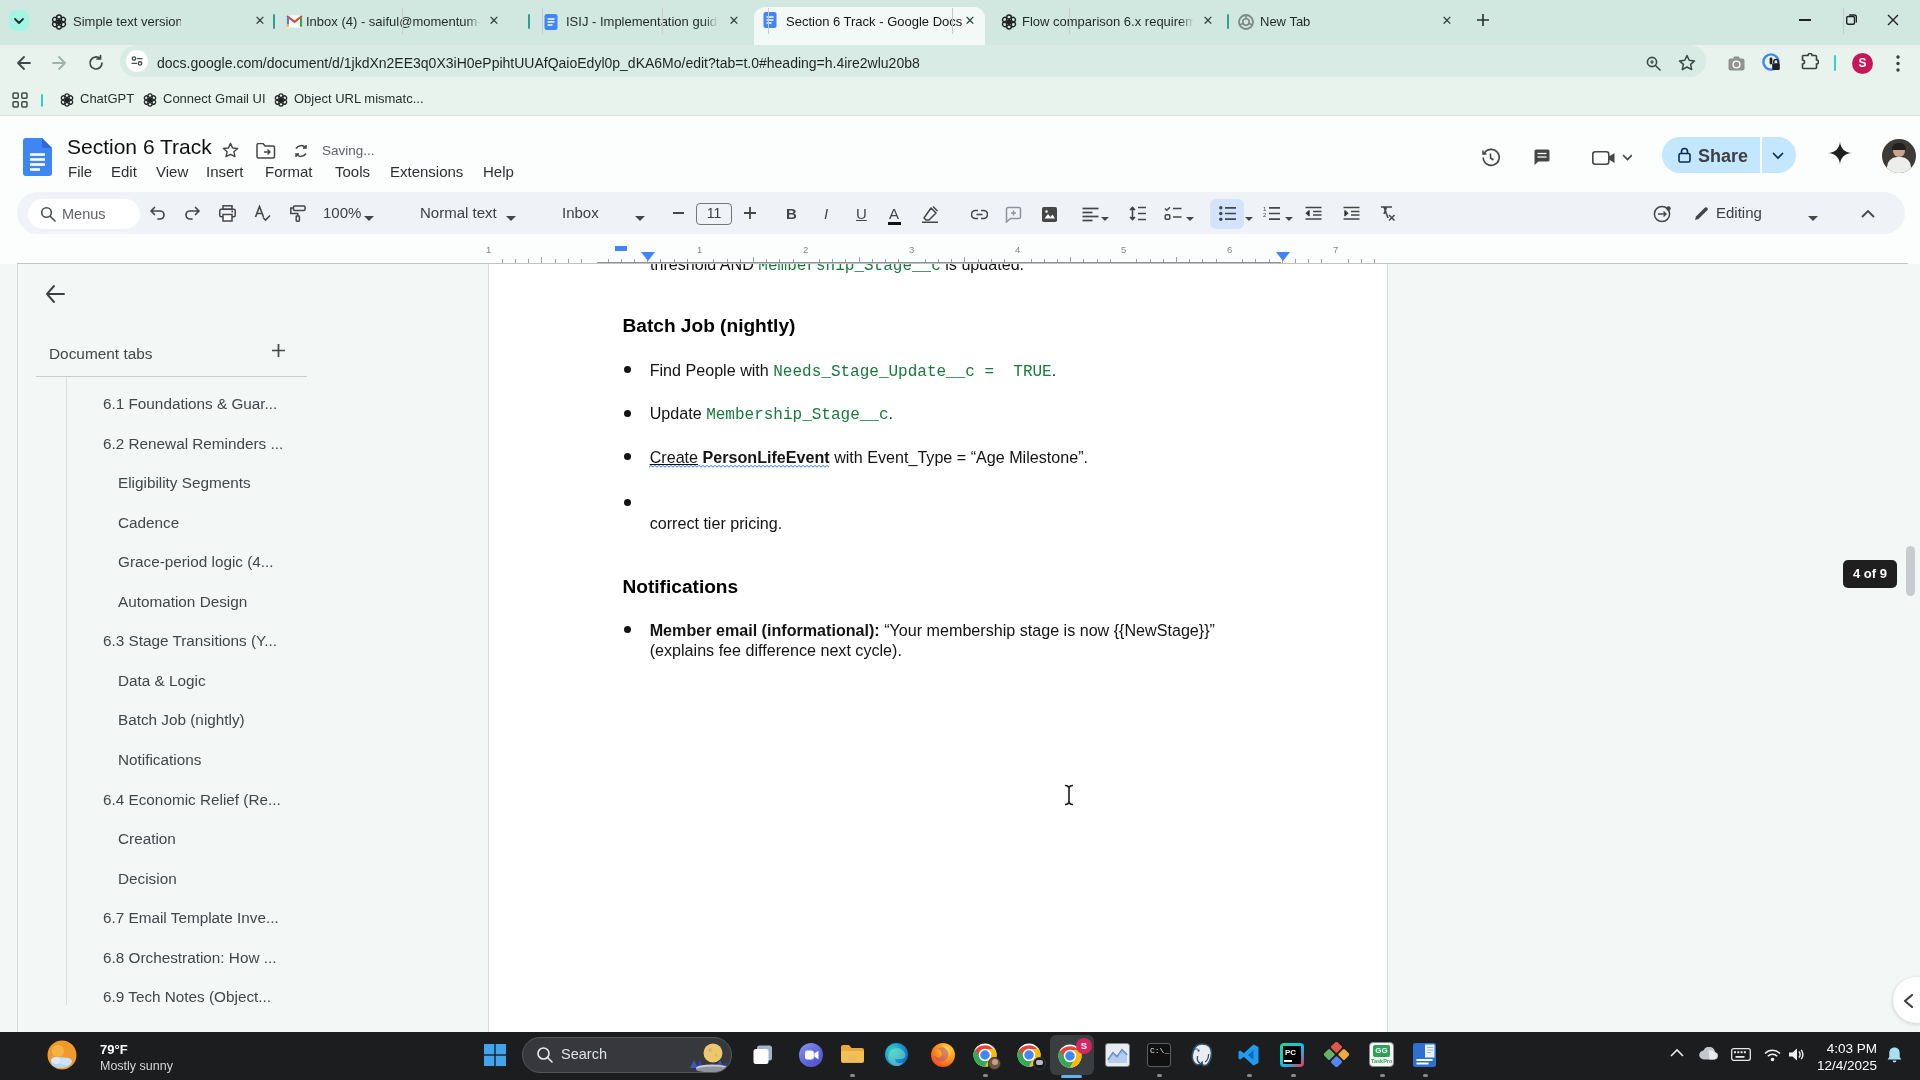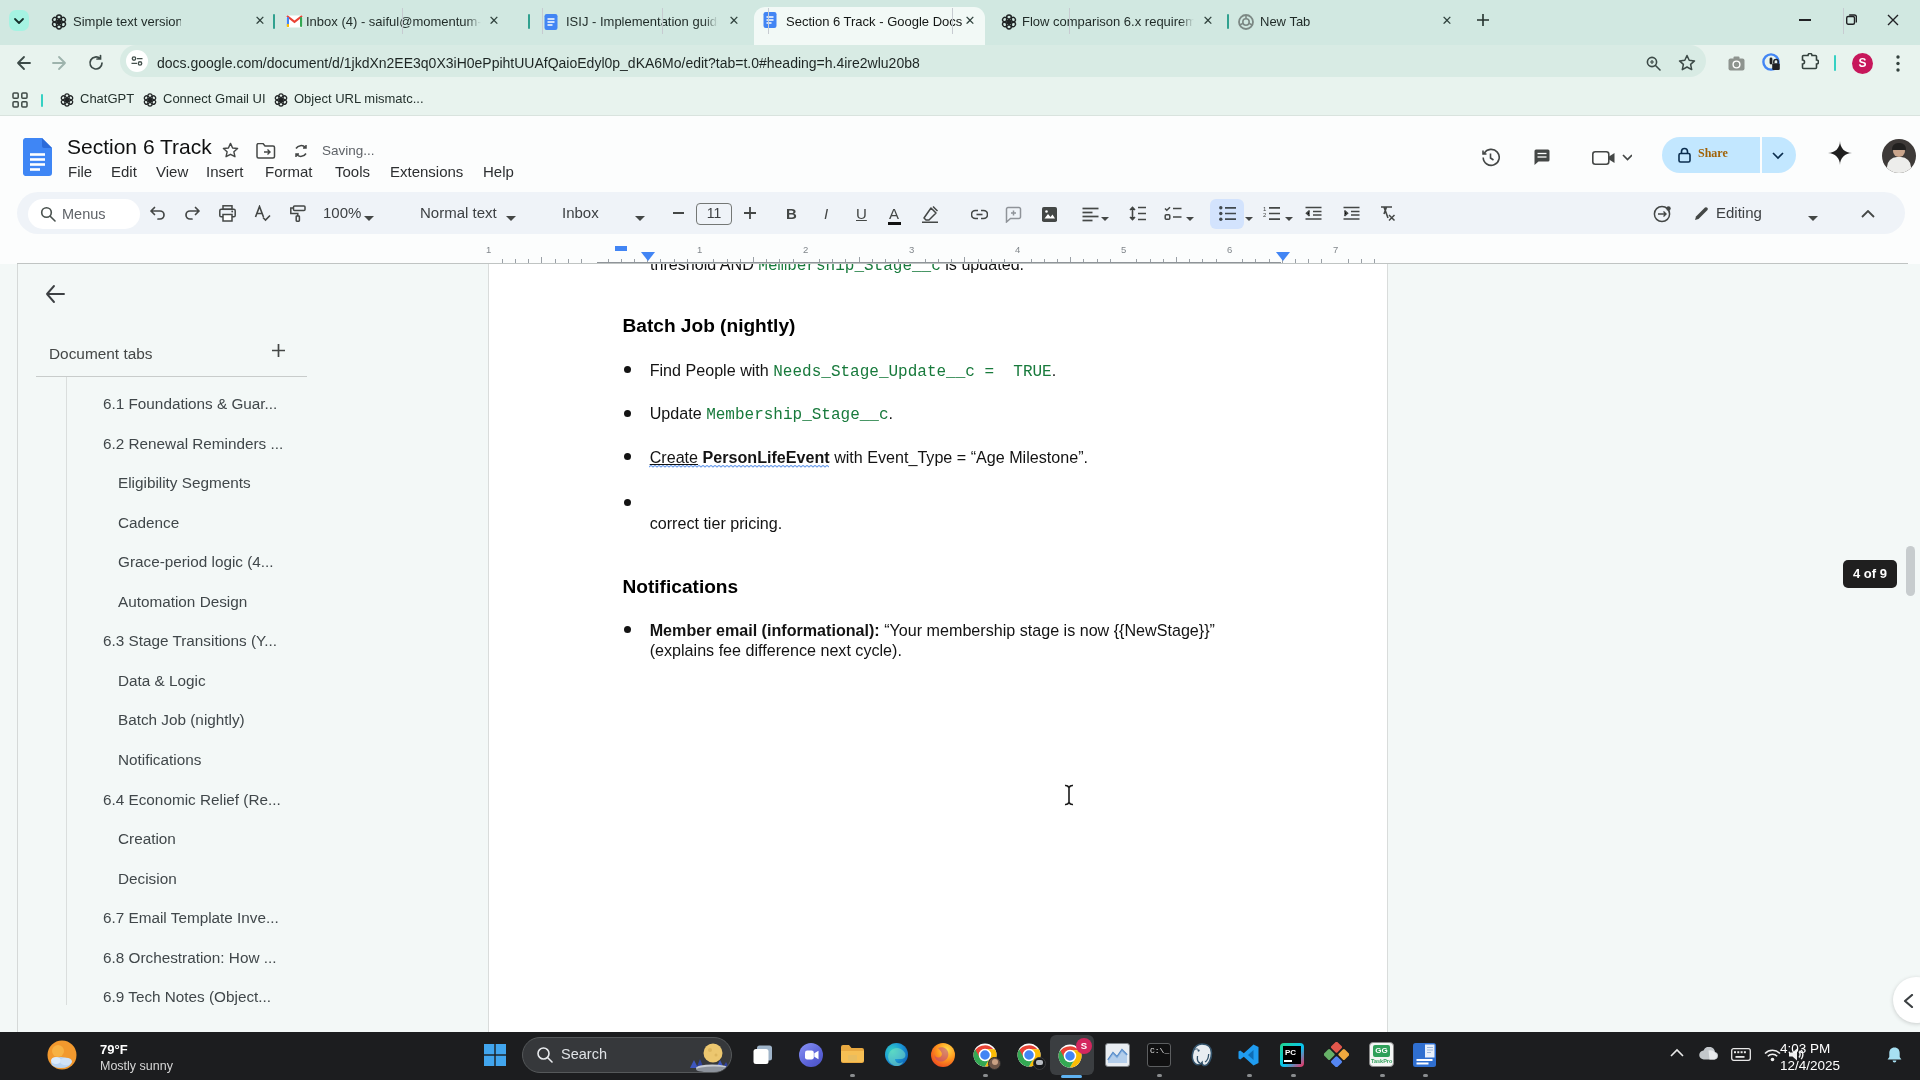--- a/index.html
+++ b/index.html
@@ -46,21 +46,21 @@
   .dhead { position:absolute; font-size:19.1px; line-height:24px; font-weight:bold; color:#000; white-space:pre; }
   .mono { font-family:"Liberation Mono", monospace; font-size:16px; }
   .grn  { color:#187a3c; }
   .bullet { position:absolute; width:7px; height:7px; border-radius:50%; background:#131313; left:623px; }
 
   
   .pitem { position:absolute; font-size:15.3px; line-height:20px; color:#40474a; white-space:nowrap; }
 
   
   #taskbar { left:0; top:1032px; width:1920px; height:48px; background:#1c1d1f; }
-  .traytxt { position:absolute; color:#ffffff; font-size:12px; }
+  .traytxt { position:absolute; color:#ffffff; font-size:12px; text-align:right; }
 </style>
 </head>
 <body>
 
 <div class="ab" id="tabstrip"></div>
 
 <div class="ab" style="left:9px;top:10px;width:20px;height:21px;background:#a5f3e2;border-radius:7px;">
   <svg width="20" height="21" viewBox="0 0 20 21">
       <path d="M6 9 l4 4 l4 -4" stroke="#17332d" stroke-width="1.8" fill="none" stroke-linecap="round" stroke-linejoin="round"></path>
     </svg>
@@ -354,21 +354,21 @@
       <path d="M31 4 l4.5 4.5 l4.5 -4.5" stroke="#444746" stroke-width="1.7" fill="none"></path>
     </svg>
   </div>
 <div class="ab" id="sharebtn" style="left:1662px;top:137px;width:134px;height:36px;">
   <div class="ab" style="left:0;top:0;width:98px;height:36px;background:#c2e7ff;border-radius:18px 0 0 18px;"></div>
   <div class="ab" style="left:100px;top:0;width:34px;height:36px;background:#c2e7ff;border-radius:0 18px 18px 0;"></div>
   <svg class="ab" style="left:16px;top:10px;" width="13" height="16">
       <rect x="1" y="6.5" width="11" height="8.5" rx="1.5" fill="none" stroke="#0b2e4f" stroke-width="1.6"></rect>
       <path d="M3.5 6.5 v-2 a3 3 0 0 1 6 0 v2" fill="none" stroke="#0b2e4f" stroke-width="1.6"></path>
     </svg>
-  <div class="ab" style="left:36px;top:9px;font-size:12px;font-weight:bold;color:#a16207;font-family:Liberation Serif, serif;">Share</div>
+  <div class="ab" style="left:36px;top:9px;font-size:18px;font-weight:bold;color:#404040;">Share</div>
   <svg class="ab" style="left:110px;top:15px;" width="12" height="8">
       <path d="M1 1 l5 5 l5 -5" fill="none" stroke="#0b2e4f" stroke-width="1.7"></path>
     </svg>
 </div>
 <div class="ab" id="ic-gem" style="left:1827px;top:140px;">
     <svg width="26" height="26" viewBox="0 0 26 26">
       <path d="M13 1 C13 8 8 13 1 13 C8 13 13 18 13 25 C13 18 18 13 25 13 C18 13 13 8 13 1 Z" fill="#1f1f1f"></path>
     </svg>
   </div>
 <div class="ab" id="avatar" style="left:1882px;top:139px;width:34px;height:34px;border-radius:50%;background:#3e3a38;overflow:hidden;">

